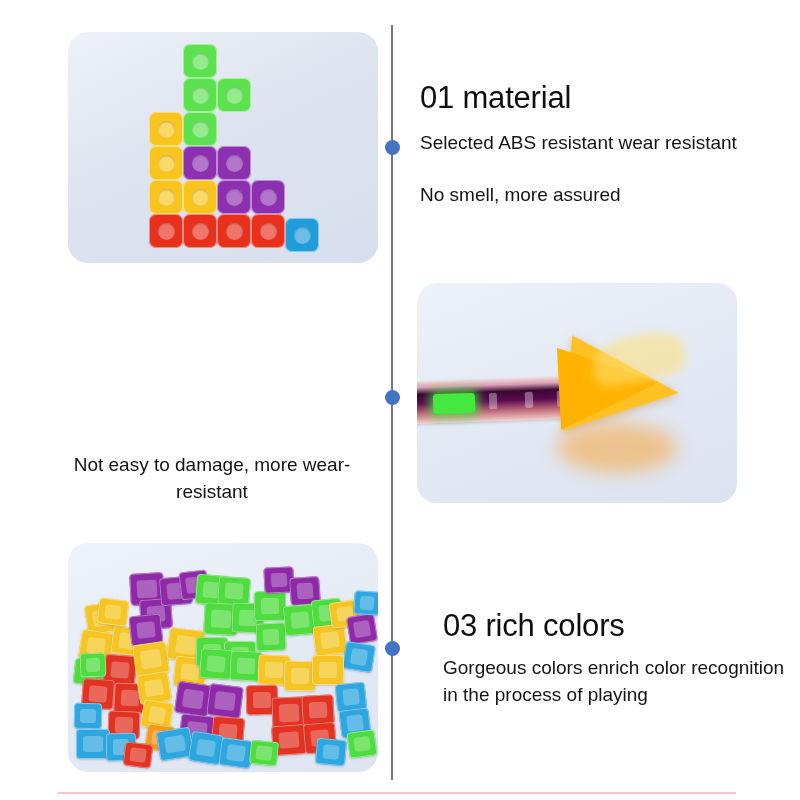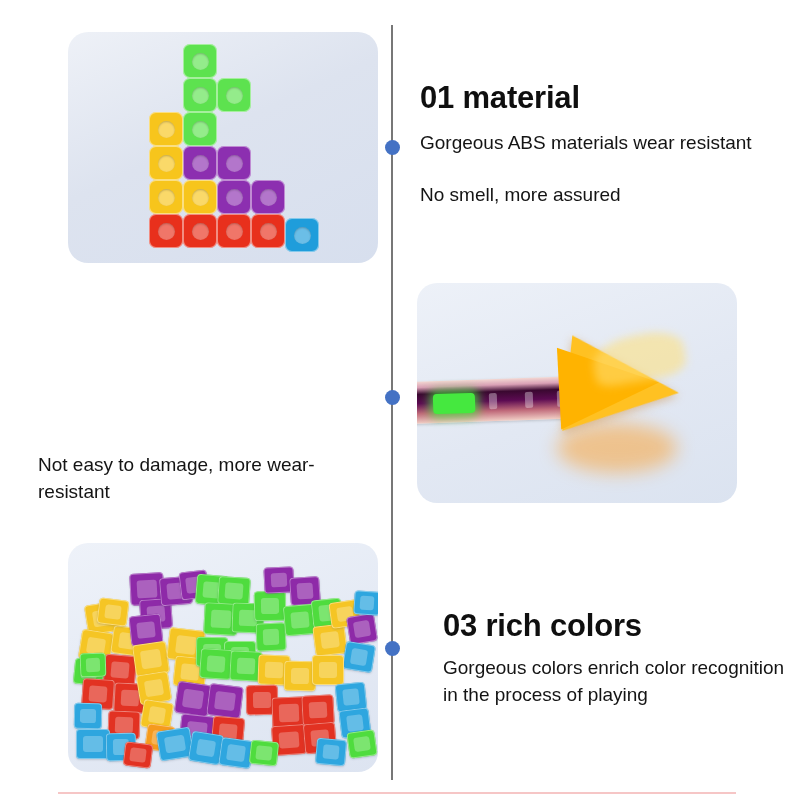--- a/index.html
+++ b/index.html
@@ -197,42 +197,42 @@
     left: 22%; top: 22%;
     width: 56%; height: 56%;
     border-radius: 3px;
     background: rgba(255,255,255,0.26);
   }
 
   
   .feature-title {
     position: absolute;
     font-size: 31px;
-    font-weight: 700;
+    font-weight: 400;
     color: #0f0f0f;
     letter-spacing: -0.2px;
     line-height: 1.16;
     margin: 0;
   }
   .feature-body {
     position: absolute;
     font-size: 19px;
     font-weight: 400;
     color: #141414;
     line-height: 1.42;
     margin: 0;
   }
 
   #title-01 { left: 420px; top: 80px;  width: 360px; }
   #body-01a { left: 420px; top: 130px; width: 372px; }
   #body-01b { left: 420px; top: 182px; width: 360px; }
 
   #title-02 { left: 38px;  top: 303px; width: 350px; }
   #body-02a { left: 38px;  top: 375px; width: 348px; }
-  #body-02b { left: 38px;  top: 452px; width: 348px; }
+  #body-02b { left: 38px;  top: 452px; width: 348px; text-align: center; }
 
   #title-03 { left: 443px; top: 608px; width: 340px; }
   #body-03a { left: 443px; top: 655px; width: 352px; }
 </style>
 </head>
 <body>
 
 <div id="page">
 
   <div class="timeline-line"></div>
@@ -256,21 +256,21 @@
         <div class="cube purple" style="left: 183px; top: 148px;"></div>
         <div class="cube red" style="left: 81px; top: 182px;"></div>
         <div class="cube red" style="left: 115px; top: 182px;"></div>
         <div class="cube red" style="left: 149px; top: 182px;"></div>
         <div class="cube red" style="left: 183px; top: 182px;"></div>
         <div class="cube blue" style="left: 217px; top: 186px;"></div>
       </div>
   </div>
 
   <h2 class="feature-title" id="title-01">01 material</h2>
-  <p class="feature-body" id="body-01a">Gorgeous ABS materials wear resistant</p>
+  <p class="feature-body" id="body-01a">Selected ABS resistant wear resistant</p>
   <p class="feature-body" id="body-01b">No smell, more assured</p>
 
   <p class="feature-body" id="body-02b">Not easy to damage, more wear-resistant</p>
 
   <div class="photo-card" id="card-macro-piece">
     <div class="macro-stage">
       <div class="macro-fan-shadow"></div>
       <div class="macro-strip">
         <div class="macro-strip-glow"></div>
         <div class="macro-strip-stud" style="left:82px"></div>

